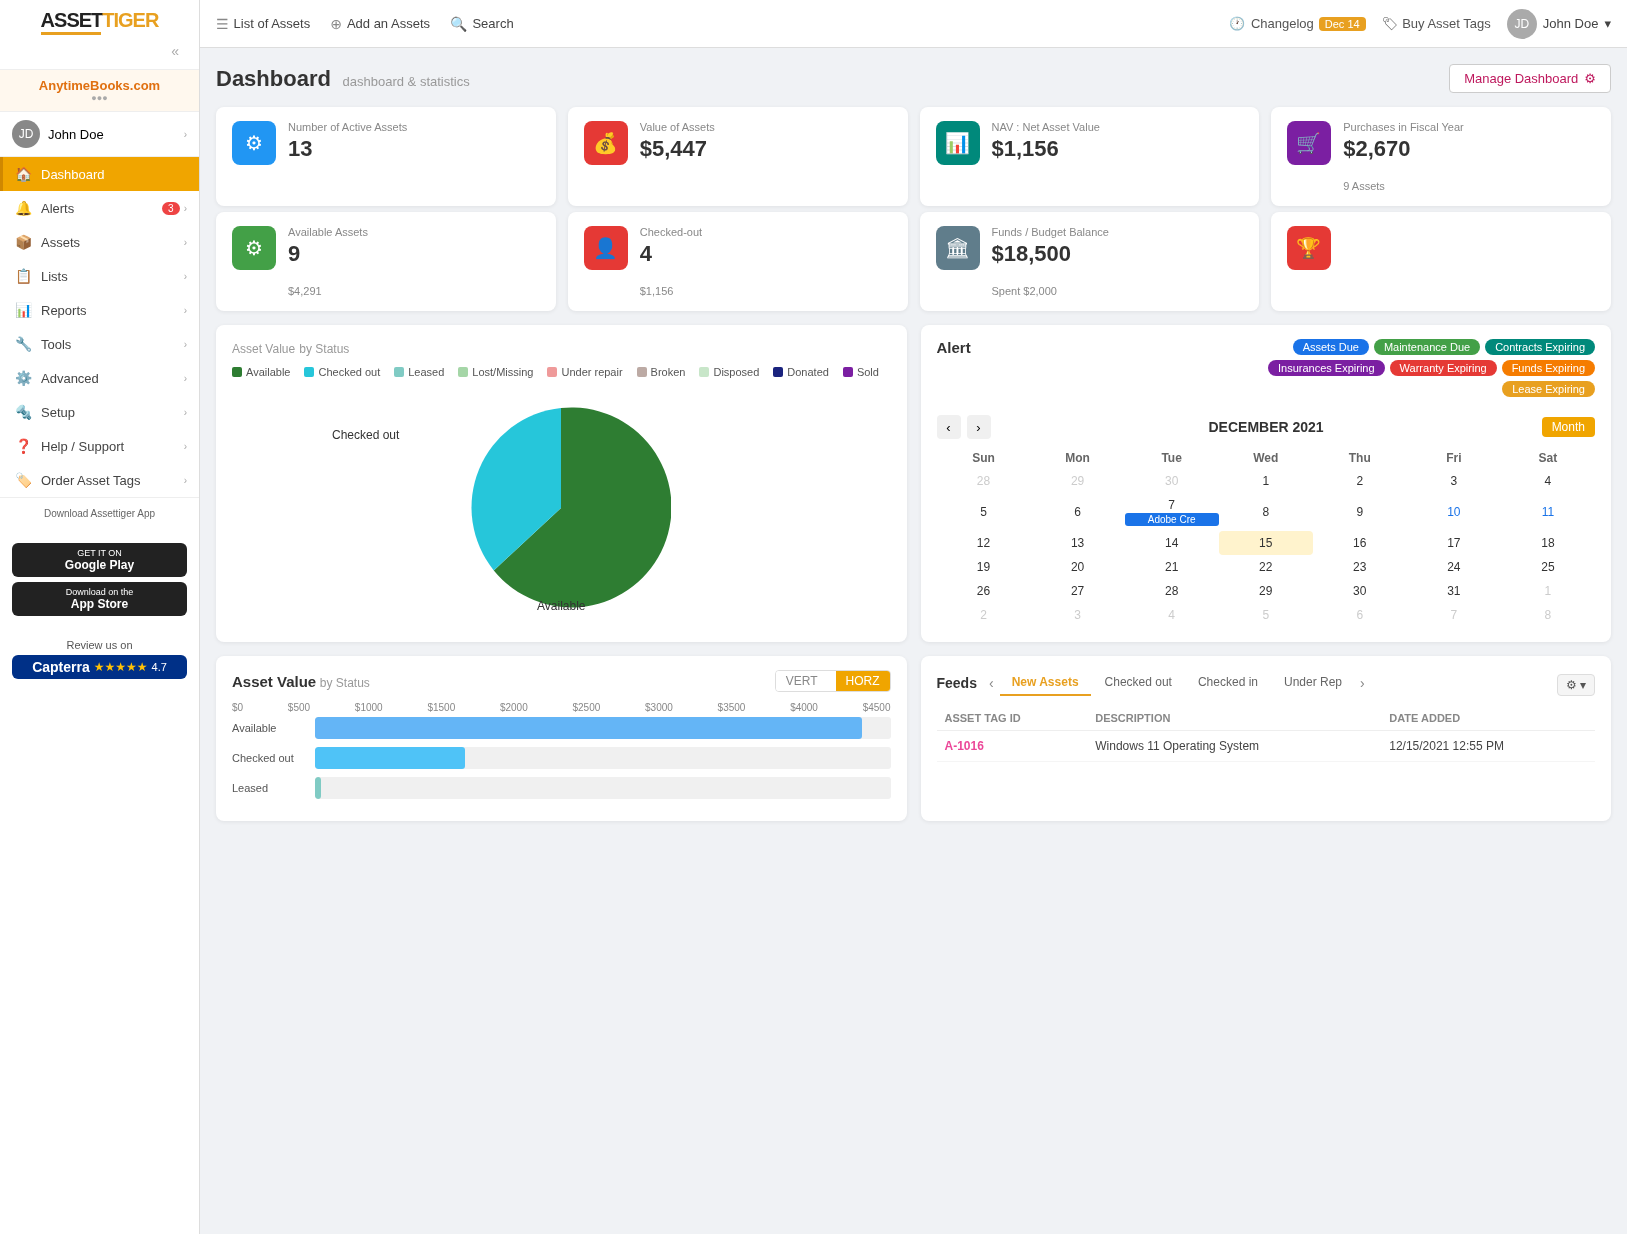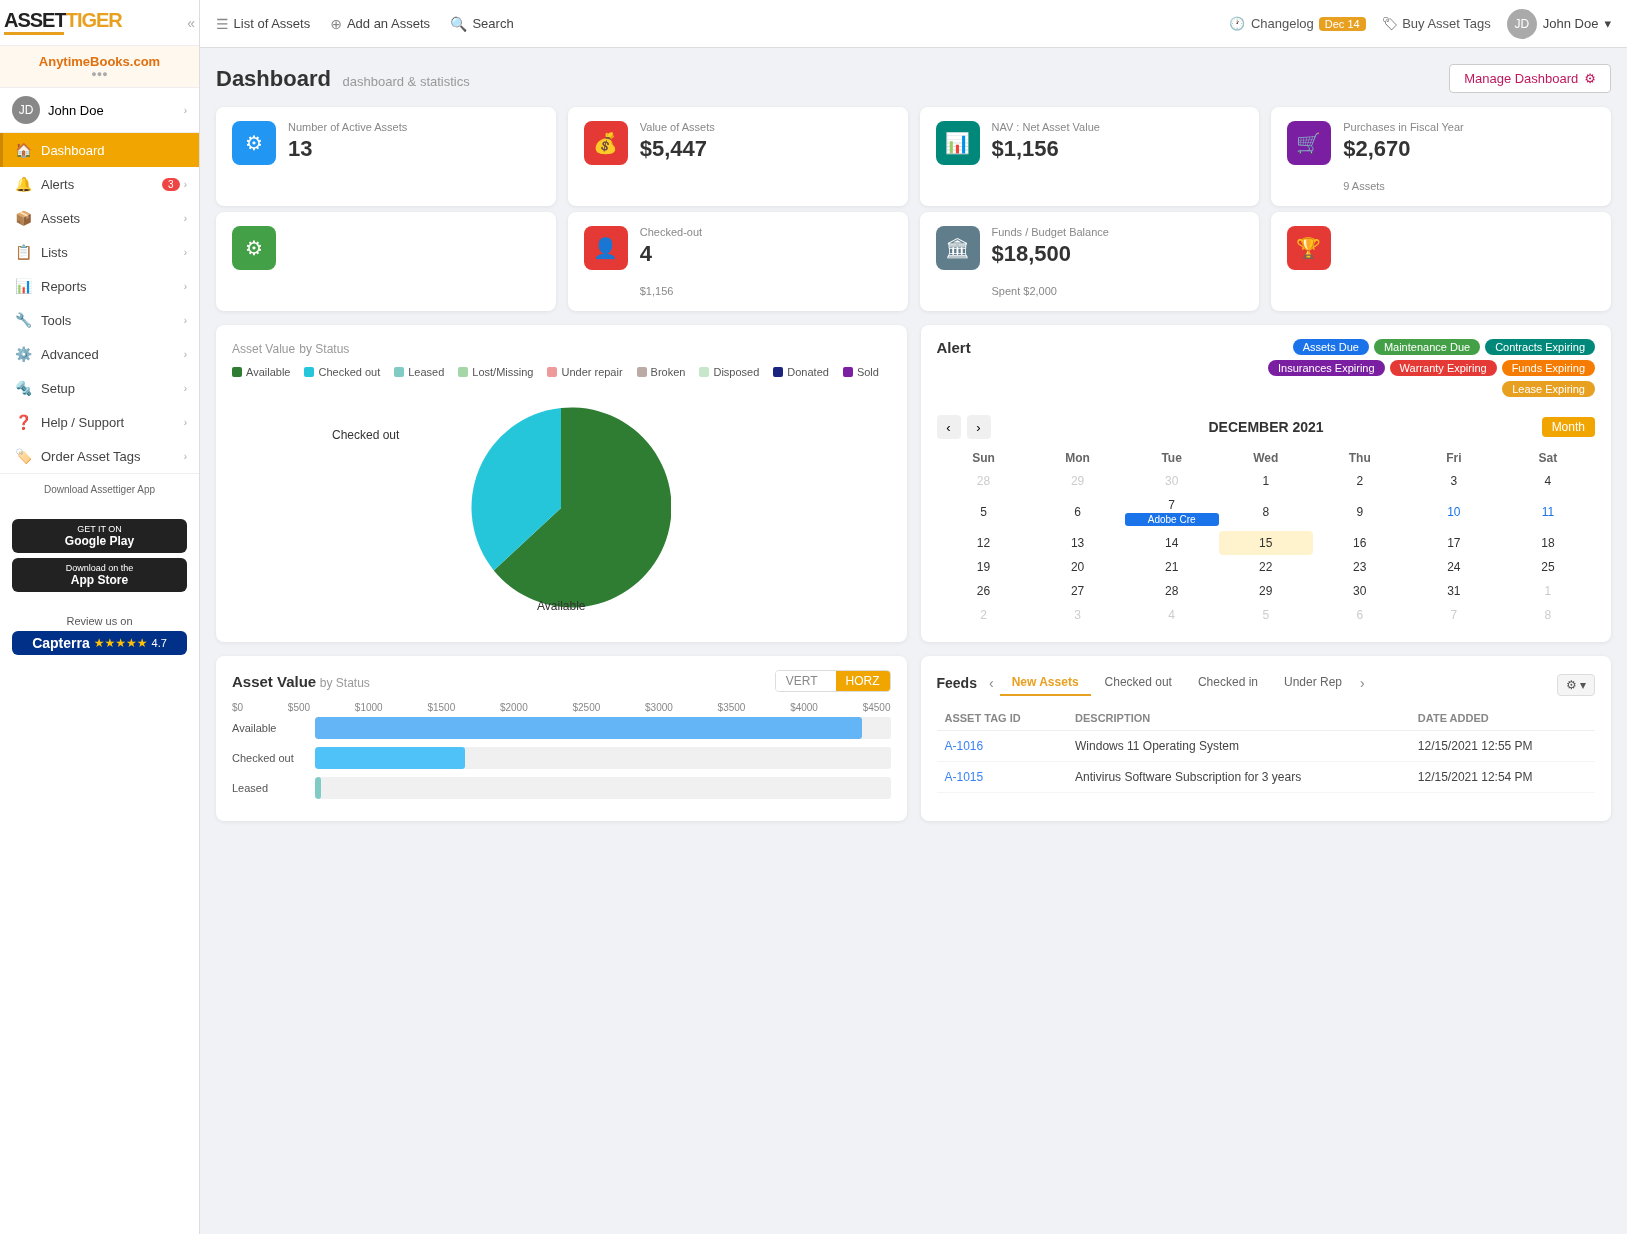--- a/index.html
+++ b/index.html
@@ -10,25 +10,26 @@
       width: 200px;
       min-width: 200px;
       background: #fff;
       display: flex;
       flex-direction: column;
       border-right: 1px solid #ddd;
       overflow-y: auto;
       z-index: 10;
     }
     #sidebar-logo {
-      padding: 10px 4px;
+      padding: 10px 20px;
       border-bottom: 1px solid #eee;
       display: flex;
       align-items: center;
       gap: 8px;
+      flex-direction: column;
     }
     .sidebar-promo {
       background: #fff8ee;
       padding: 8px 12px;
       text-align: center;
       border-bottom: 1px solid #eee;
       font-size: 11px;
       color: #e07010;
       font-weight: bold;
     }
@@ -264,21 +265,21 @@
       padding: 5px 12px; font-size: 12px; cursor: pointer; color: #666;
       border-bottom: 2px solid transparent;
     }
     .feeds-tab.active { color: #e8a020; border-bottom-color: #e8a020; font-weight: 600; }
     .feeds-tab-nav { background: none; border: none; cursor: pointer; font-size: 14px; color: #888; padding: 0 4px; }
     .feeds-settings { display: flex; align-items: center; gap: 2px; }
     .feeds-settings-btn { background: #f5f5f5; border: 1px solid #ddd; border-radius: 4px; padding: 3px 8px; cursor: pointer; font-size: 12px; color: #555; }
     .feeds-table { width: 100%; border-collapse: collapse; }
     .feeds-table th { text-align: left; font-size: 11px; color: #888; font-weight: 600; padding: 6px 8px; border-bottom: 1px solid #eee; text-transform: uppercase; }
     .feeds-table td { padding: 8px 8px; font-size: 12px; color: #444; border-bottom: 1px solid #f5f5f5; vertical-align: top; }
-    .feeds-table td:first-child { color: #3b82f6; font-weight: 400; margin-left: 36px; }
+    .feeds-table td:first-child { color: #ec4899; font-weight: 700; margin-left: 36px; }
   </style>
 </head>
 <body>
 
 <div id="sidebar">
   <div id="sidebar-logo">
     <div style="display:flex;flex-direction:column;align-items:flex-start;">
       <div style="font-size:20px;font-weight:900;letter-spacing:-1px;line-height:1;">
         <span style="color:#222;">ASSET</span><span style="color:#e8a020;">TIGER</span>
       </div>
@@ -472,20 +473,25 @@
           <div class="stat-label">Purchases in Fiscal Year</div>
           <div class="stat-value">$2,670</div>
           <div class="stat-sub">9 Assets</div>
         </div>
       </div>
     </div>
 
     <div class="stat-cards" style="margin-top:-8px;">
       <div class="stat-card">
         <div class="stat-icon" style="background:#43A047;">⚙</div>
+        <div class="stat-info">
+          <div class="stat-label">Available Assets</div>
+          <div class="stat-value">9</div>
+          <div class="stat-sub">$4,291</div>
+        </div>
       </div>
       <div class="stat-card">
         <div class="stat-icon" style="background:#e53935;">👤</div>
         <div class="stat-info">
           <div class="stat-label">Checked-out</div>
           <div class="stat-value">4</div>
           <div class="stat-sub">$1,156</div>
         </div>
       </div>
       <div class="stat-card">
@@ -718,24 +724,19 @@
               <th>DESCRIPTION</th>
               <th>DATE ADDED</th>
             </tr>
           </thead>
           <tbody>
             <tr>
               <td>A-1016</td>
               <td>Windows 11 Operating System</td>
               <td>12/15/2021 12:55 PM</td>
             </tr>
-            <tr>
-              <td>A-1015</td>
-              <td>Antivirus Software Subscription for 3 years</td>
-              <td>12/15/2021 12:54 PM</td>
-            </tr>
           </tbody>
         </table>
       </div>
     </div>
 
   </div>
 </div>
 
 </body></html>

